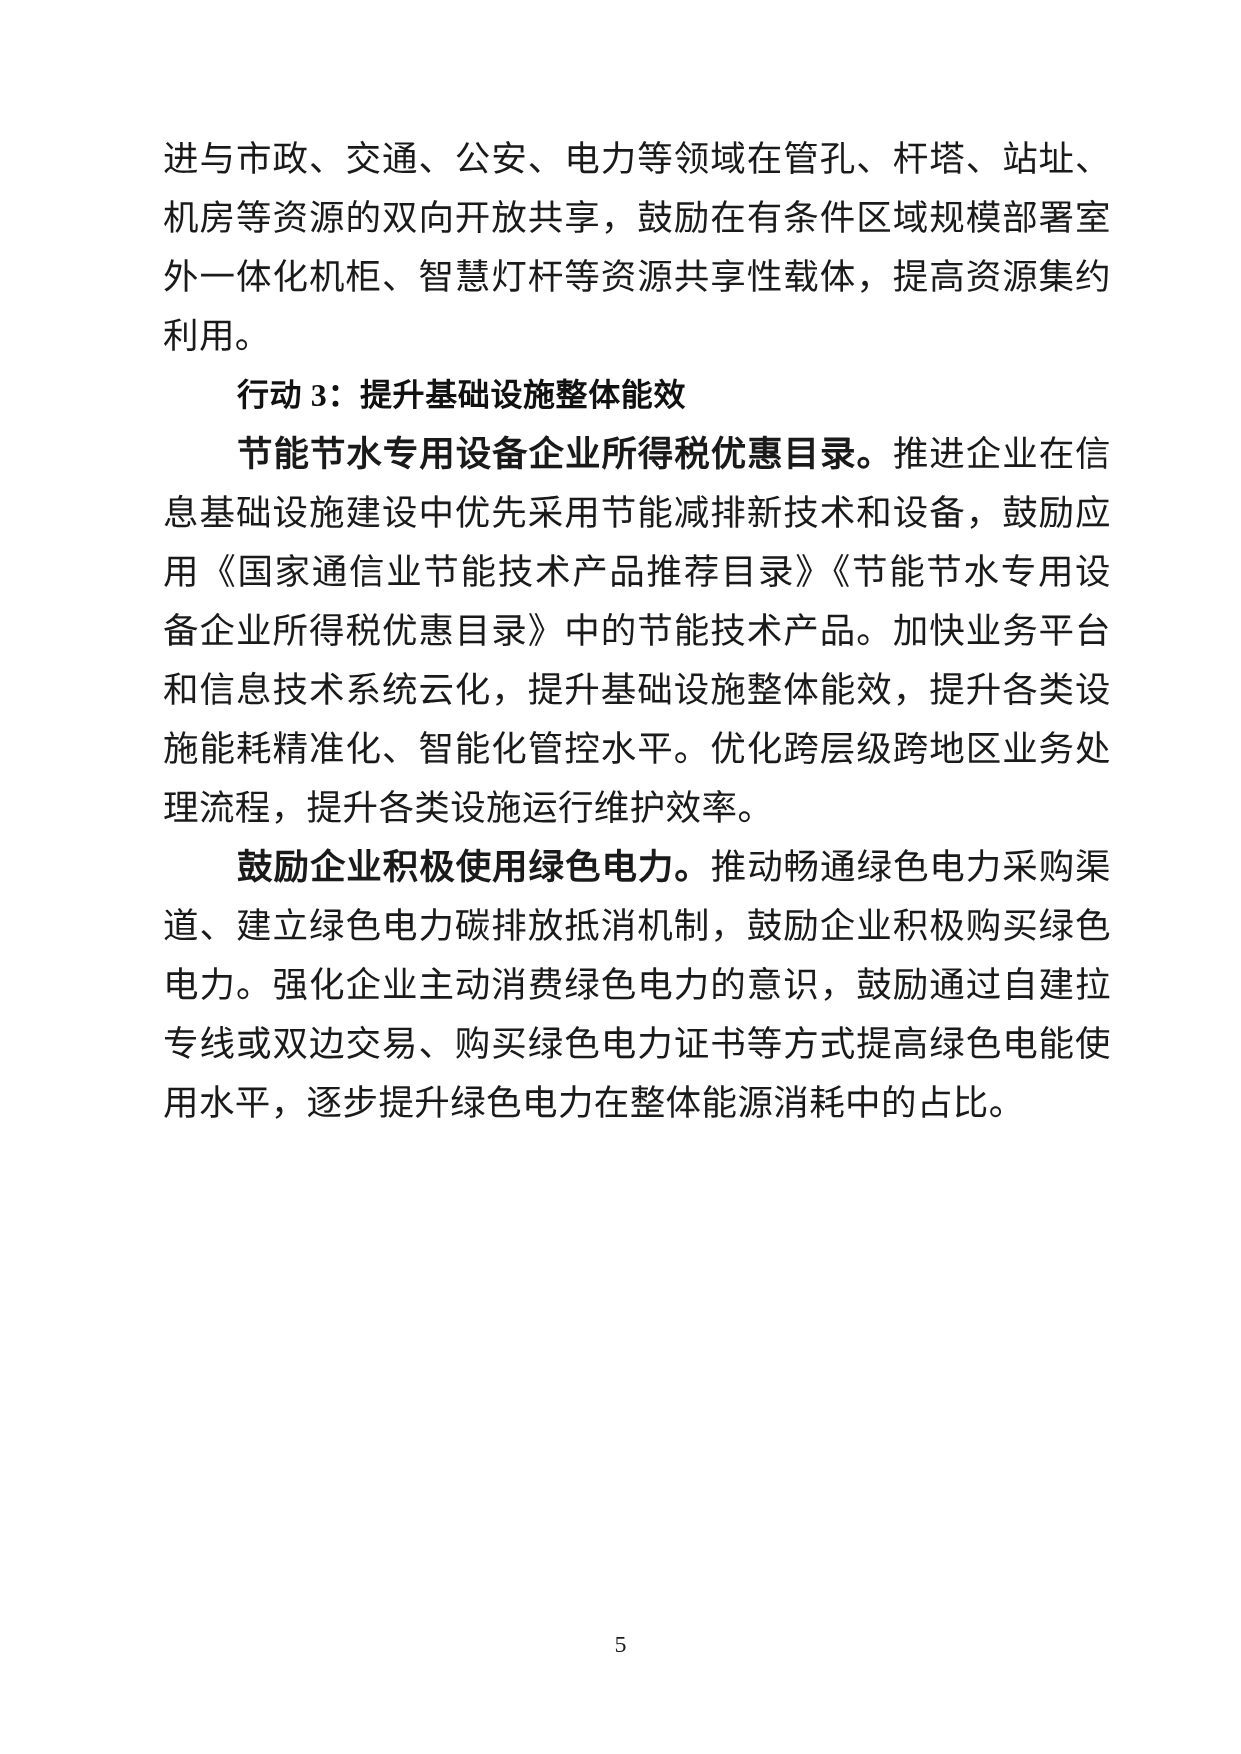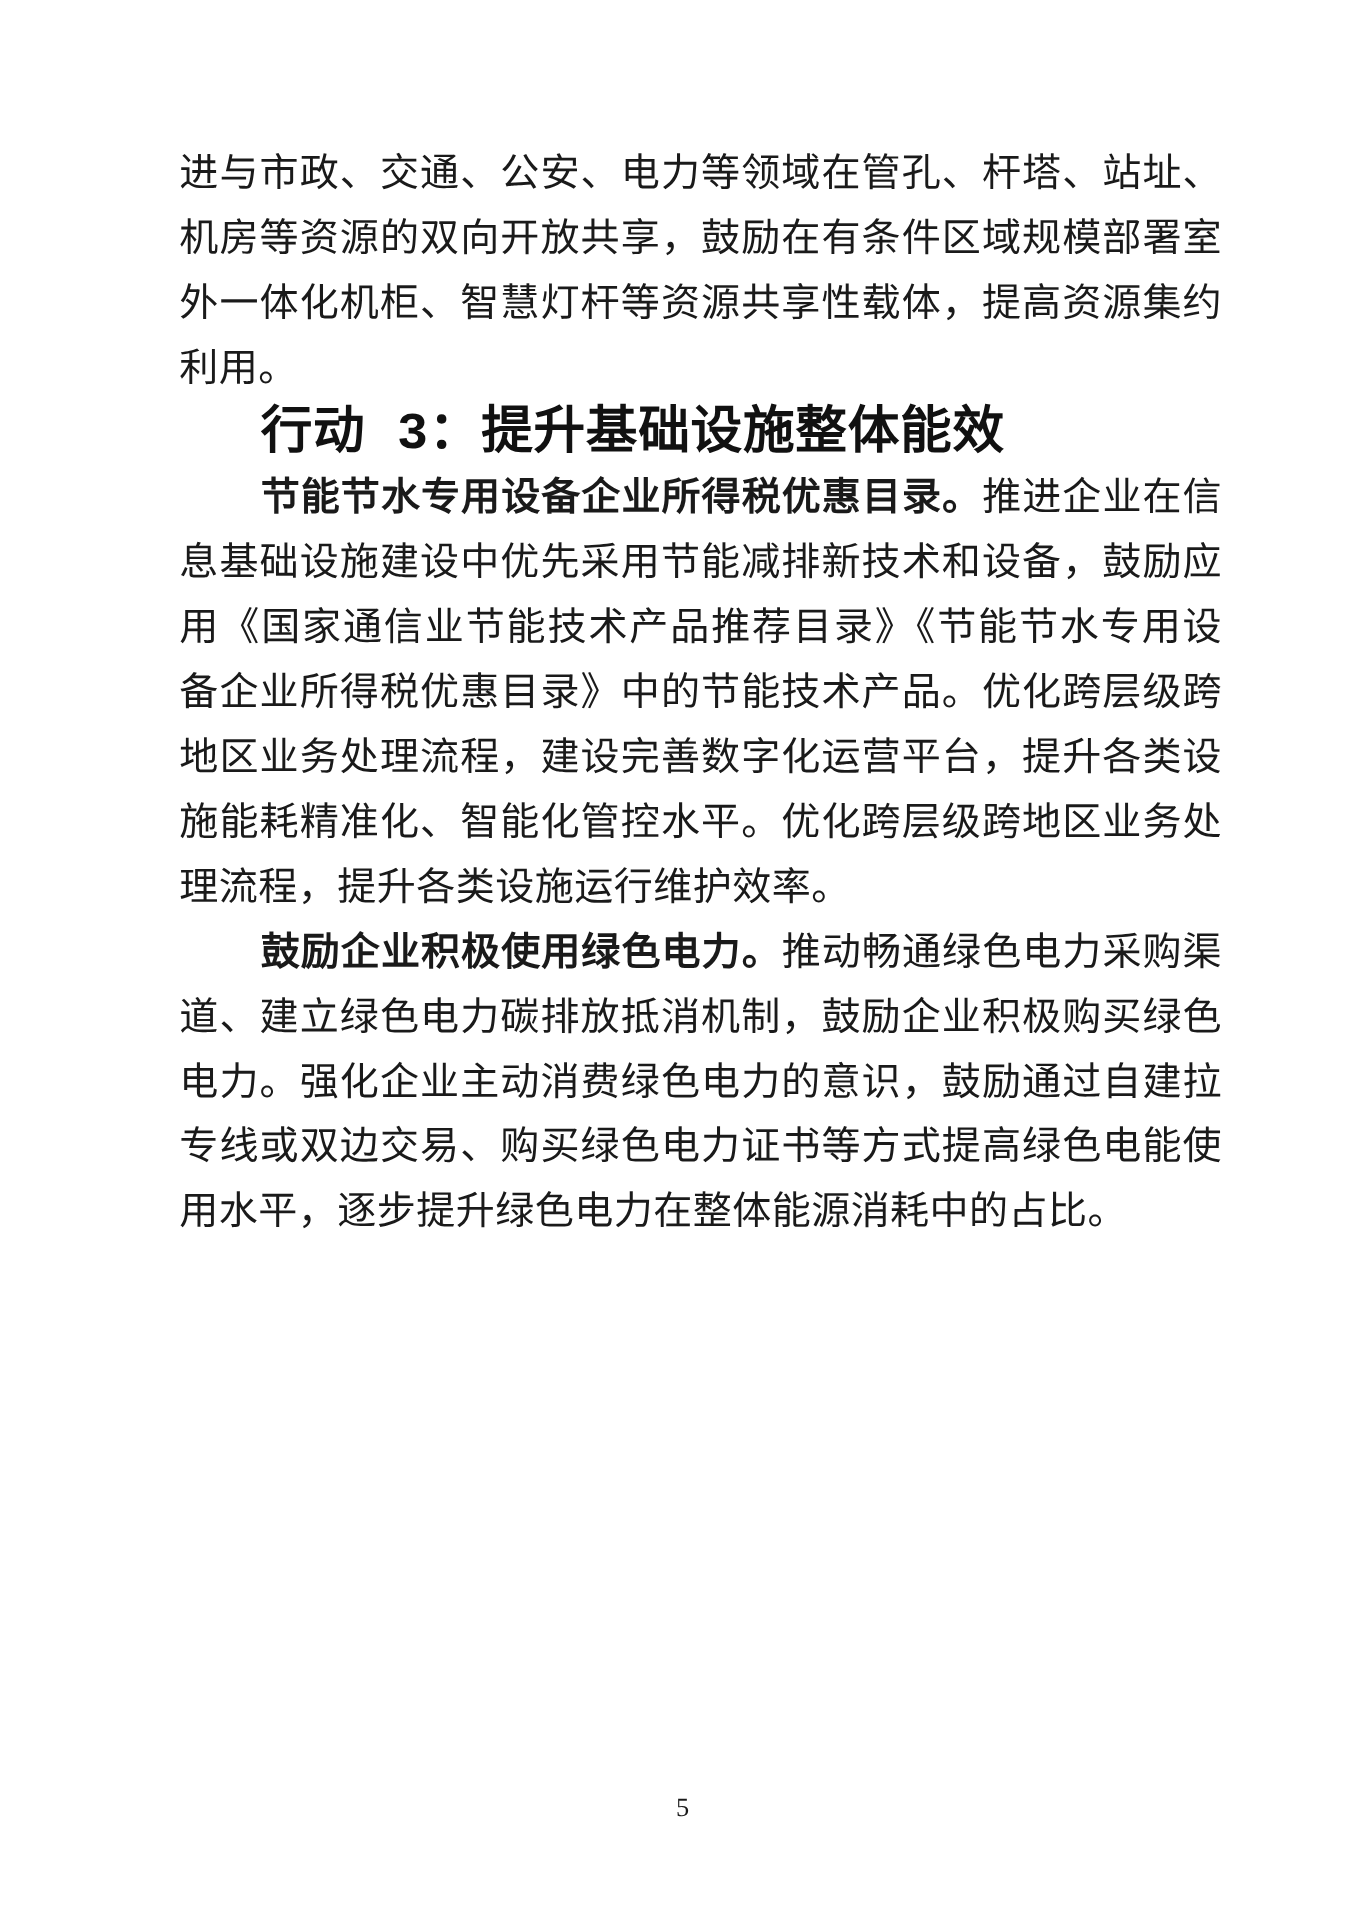--- a/index.html
+++ b/index.html
@@ -16,40 +16,39 @@
     color: #161616;
     overflow: hidden;
   }
   .page {
     position: absolute;
     top: 0; left: 0;
     width: 1241px;
     height: 1754px;
     box-sizing: border-box;
     padding: 130px 130px 39px 163px;
-    font-family: Liberation Mono, monospace;
   }
   .body-text {
     font-size: 35.5px;
     line-height: 59px;
     text-align: justify;
     text-justify: inter-ideograph;
     letter-spacing: 0.4px;
     margin: 0;
     color: #1a1a1a;
   }
   .para {
     text-indent: 0;
     margin: 0;
   }
   .indent {
     text-indent: 74px;
   }
   .heading {
-    font-size: 47px;
+    font-size: 32px;
     line-height: 59px;
     margin: 0;
     text-indent: 74px;
     font-weight: bold;
     letter-spacing: 0.6px;
     color: #111111;
   }
   .lead {
     font-weight: bold;
   }
@@ -74,21 +73,21 @@
 
   <p class="body-text para block">
     <span>进与市政、交通、公安、电力等领域在管孔、杆塔、站址、机房等资源的双向开放共享，鼓励在有条件区域规模部署室外一体化机柜、智慧灯杆等资源共享性载体，提高资源集约利用。</span>
   </p>
 
   <p class="heading block">
     <span>行动 3：提升基础设施整体能效</span>
   </p>
 
   <p class="body-text para indent block">
-    <span class="lead">节能节水专用设备企业所得税优惠目录。</span><span>推进企业在信息基础设施建设中优先采用节能减排新技术和设备，鼓励应用《国家通信业节能技术产品推荐目录》《节能节水专用设备企业所得税优惠目录》中的节能技术产品。优化跨层级跨地区业务处理流程，建设完善数字化运营平台，提升各类设施能耗精准化、智能化管控水平。优化跨层级跨地区业务处理流程，提升各类设施运行维护效率。</span>
+    <span class="lead">节能节水专用设备企业所得税优惠目录。</span><span>推进企业在信息基础设施建设中优先采用节能减排新技术和设备，鼓励应用《国家通信业节能技术产品推荐目录》《节能节水专用设备企业所得税优惠目录》中的节能技术产品。加快业务平台和信息技术系统云化，提升基础设施整体能效，提升各类设施能耗精准化、智能化管控水平。优化跨层级跨地区业务处理流程，提升各类设施运行维护效率。</span>
   </p>
 
 
 
   <p class="body-text para indent block">
     <span class="lead">鼓励企业积极使用绿色电力。</span><span>推动畅通绿色电力采购渠道、建立绿色电力碳排放抵消机制，鼓励企业积极购买绿色电力。强化企业主动消费绿色电力的意识，鼓励通过自建拉专线或双边交易、购买绿色电力证书等方式提高绿色电能使用水平，逐步提升绿色电力在整体能源消耗中的占比。</span>
   </p>
 
 </div>
 

